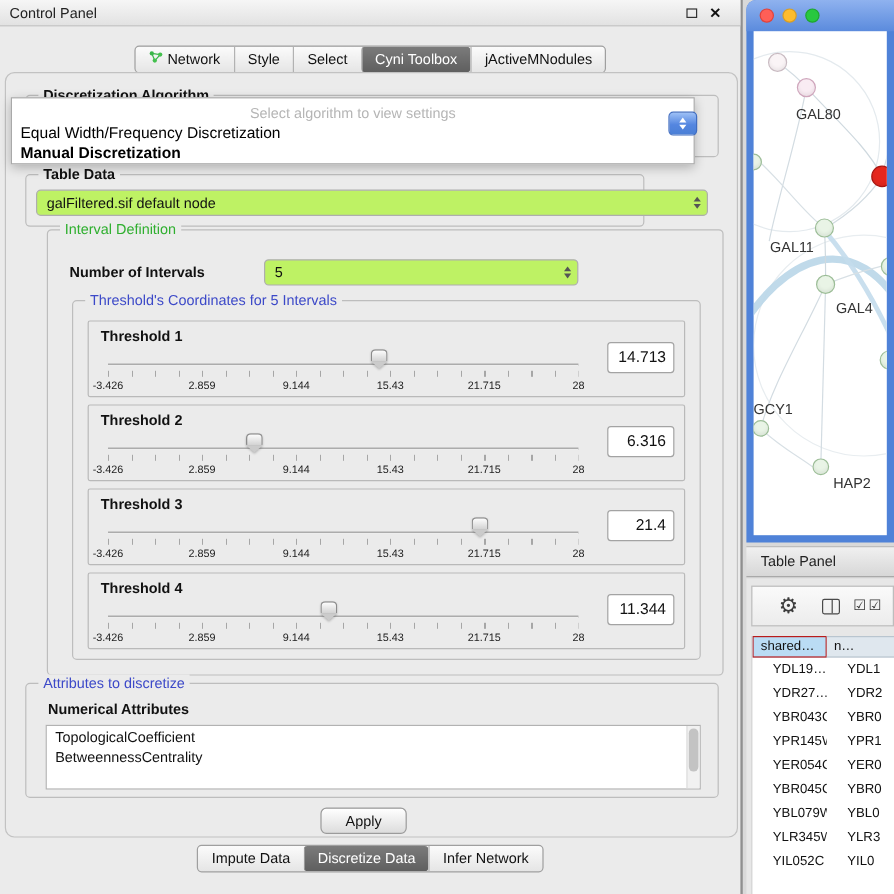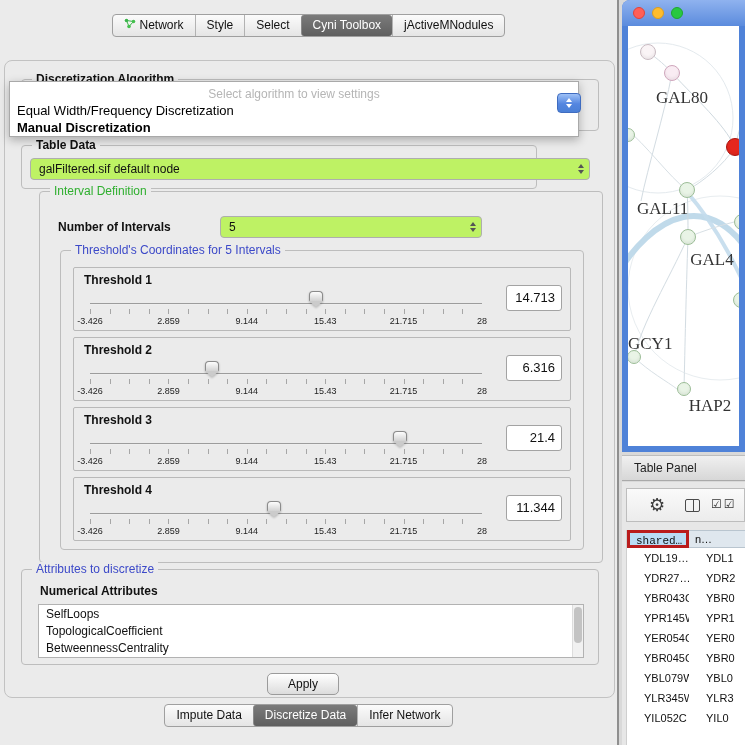--- a/index.html
+++ b/index.html
@@ -17,21 +17,21 @@
   #cp { position:absolute; left:0; top:0; width:619px; height:745px;
         background:#ebebeb; border-right:2px solid #8f8f8f; }
   .titlebar { position:absolute; left:0; top:0; right:0; height:22px;
         background:linear-gradient(#f6f6f6,#e2e2e2); border-bottom:1px solid #c3c3c3;
         line-height:22px; padding-left:8px; color:#222; }
   .tb-icons { position:absolute; right:16px; top:0; height:22px; display:flex; gap:10px; align-items:center; }
   .float-box { display:inline-block; width:9px; height:8px; border:1.5px solid #333; background:transparent; }
   .close-x { font-size:12px; font-weight:bold; color:#111; line-height:10px; }
 
   .tabbar { position:absolute; left:0; right:0; display:flex; justify-content:center; }
-  .tabbar.top { top:14px; }
+  .tabbar.top { top:38px; }
   .tabbar.bottom { top:704px; }
   .seg { display:inline-flex; border:1px solid #9f9f9f; border-radius:4px;
          background:linear-gradient(#fbfbfb,#e5e5e5); overflow:hidden; }
   .tab { display:flex; align-items:center; gap:4px; padding:3px 11px 4px;
          border-left:1px solid #b2b2b2; color:#111; white-space:nowrap; }
   .tab:first-child { border-left:none; }
   .tab.selected { background:linear-gradient(#7b7b7b,var(--selected-tab-bg,#5f5f5f));
          color:#fff; border-radius:3px; border-left-color:#8a8a8a; }
 
   #inner { position:absolute; left:4px; top:60px; width:611px; height:638px;
@@ -116,50 +116,57 @@
   .lt.g { background:#28c840; border:1px solid #1ea72f; }
   #canvas { position:absolute; left:6px; top:26px; width:111px; height:420px; background:#fff; overflow:hidden; }
   #edges { position:absolute; left:0; top:0; width:111px; height:420px; }
   .node { position:absolute; width:16px; height:16px; border-radius:50%;
           background:var(--node-green,#e9f4e6); border:1px solid #9cbd97;
           box-shadow:inset 0 -2px 3px rgba(0,0,0,.06); }
   .node.sm { width:14px; height:14px; }
   .node.pink { background:#f9ecf3; border-color:#cfa6bc; }
   .node.pale { background:#faf4f6; border-color:#c9bbc2; }
   .node.rednode { width:18px; height:18px; background:var(--node-red,#e5271e); border-color:#a81510; }
-  .nlabel { position:absolute; font-size:17px; color:#333; text-align:center; white-space:nowrap;font-family:Liberation Serif, serif; }
+  .nlabel { position:absolute; font-size:12px; color:#333; text-align:center; white-space:nowrap; }
 
   
   #tp-title { position:absolute; left:622px; top:455px; width:123px; height:26px;
               background:linear-gradient(#f0f0f0,#d7d7d7); border-top:1px solid #bdbdbd;
               border-bottom:1px solid #a9a9a9; line-height:24px; padding-left:12px; color:#222; }
   #tp-body { position:absolute; left:622px; top:482px; width:123px; height:263px; background:#e7e7e7; }
   .tp-toolbar { position:absolute; left:4px; top:6px; width:119px; height:34px;
                 background:linear-gradient(#fafafa,#ececec); border:1px solid #bdbdbd; }
   .gear { position:absolute; left:22px; top:5px; font-size:18px; color:#3d3d3d; line-height:22px; }
   .colicon { position:absolute; left:58px; top:10px; width:15px; height:13px;
              border:1.5px solid #4a4a4a; border-radius:2px; }
   .colicon::before { content:""; position:absolute; left:50%; top:0; bottom:0; width:1.5px; background:#4a4a4a; }
   .checks { position:absolute; left:84px; top:8px; display:flex; gap:2px; font-size:12px; color:#333; }
   .checks i { font-style:normal; }
   .tbl { position:absolute; left:4px; top:48px; width:119px; bottom:0; background:#fff;
          overflow:hidden; font-size:11px; border-left:1px solid #cfcfcf; }
   .thead { display:flex; height:18px; }
   .th { line-height:17px; padding-left:6px; overflow:hidden; white-space:nowrap; }
-  .th.c1 { width:62px; background:var(--header-selected-blue,#badcf4); border:3px solid #b91c1c;font-family:Liberation Mono, monospace; }
+  .th.c1 { width:62px; background:var(--header-selected-blue,#badcf4); border:1px solid #b91c1c; }
   .th.c2 { flex:1; background:#dfe7ee; border-top:1px solid #b9c5cf; border-bottom:1px solid #b9c5cf; }
   .tr { display:flex; height:20px; }
   .cell { line-height:20px; padding-left:17px; white-space:nowrap; overflow:hidden; }
   .cell.c1 { width:62px; }
   .cell.c2 { flex:1; }
 </style>
 </head>
 <body>
 
 <div id="cp">
+  <div class="titlebar">
+    <span>Control Panel</span>
+    <span class="tb-icons">
+      <span class="float-box"></span>
+      <span class="close-x">✕</span>
+    </span>
+  </div>
 
   <div class="tabbar top">
     <div class="seg">
       <div class="tab">
         <span>
           <svg width="12" height="11" viewBox="0 0 12 11">
             <path d="M2.5,2.5 L9.5,3.5 L5,8.5 Z" fill="none" stroke="#3ab54a" stroke-width="1"></path>
             <circle cx="2.5" cy="2.5" r="1.8" fill="#3ab54a"></circle>
             <circle cx="9.5" cy="3.5" r="1.8" fill="#44c04e"></circle>
             <circle cx="5" cy="8.5" r="1.8" fill="#44c04e"></circle>
@@ -287,21 +294,20 @@
           </div>
           <div class="valbox">11.344</div>
         </div>
       </div>
     </div>
 
     <div class="fieldset" id="fs-attr">
       <span class="legend blue">Attributes to discretize</span>
       <span class="bold" id="na-label">Numerical Attributes</span>
       <div id="attr-list">
-        <div class="li">SelfLoops</div>
         <div class="li">TopologicalCoefficient</div>
         <div class="li">BetweennessCentrality</div>
         <div class="lsb">
             <div class="lsb-thumb"></div>
           </div>
       </div>
     </div>
 
     <div class="btn" id="apply">Apply</div>
   </div>

